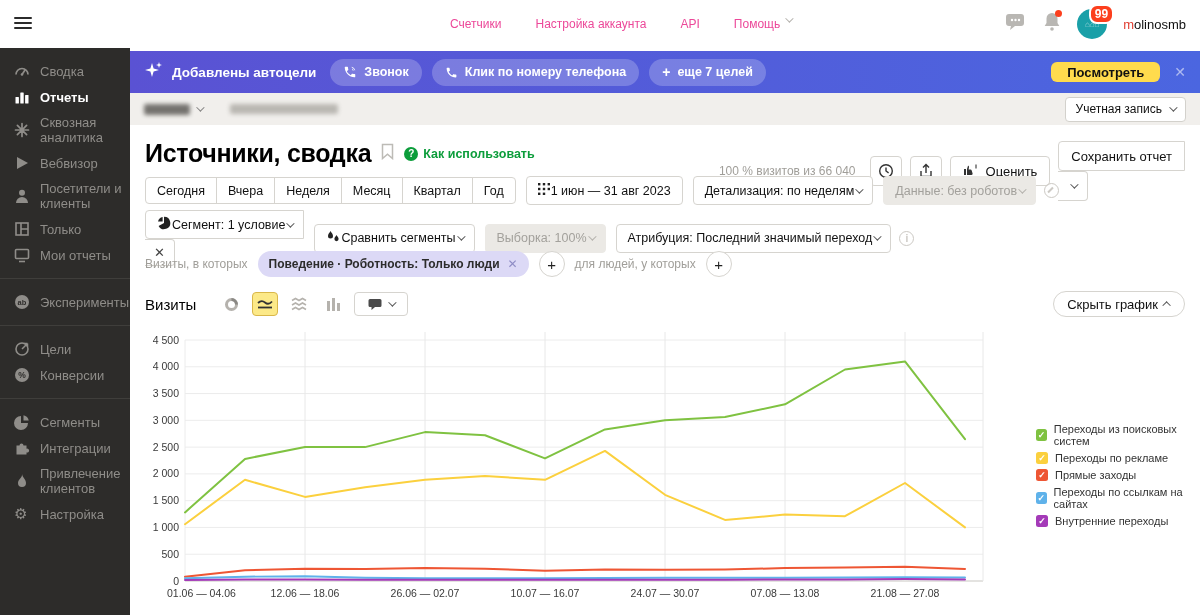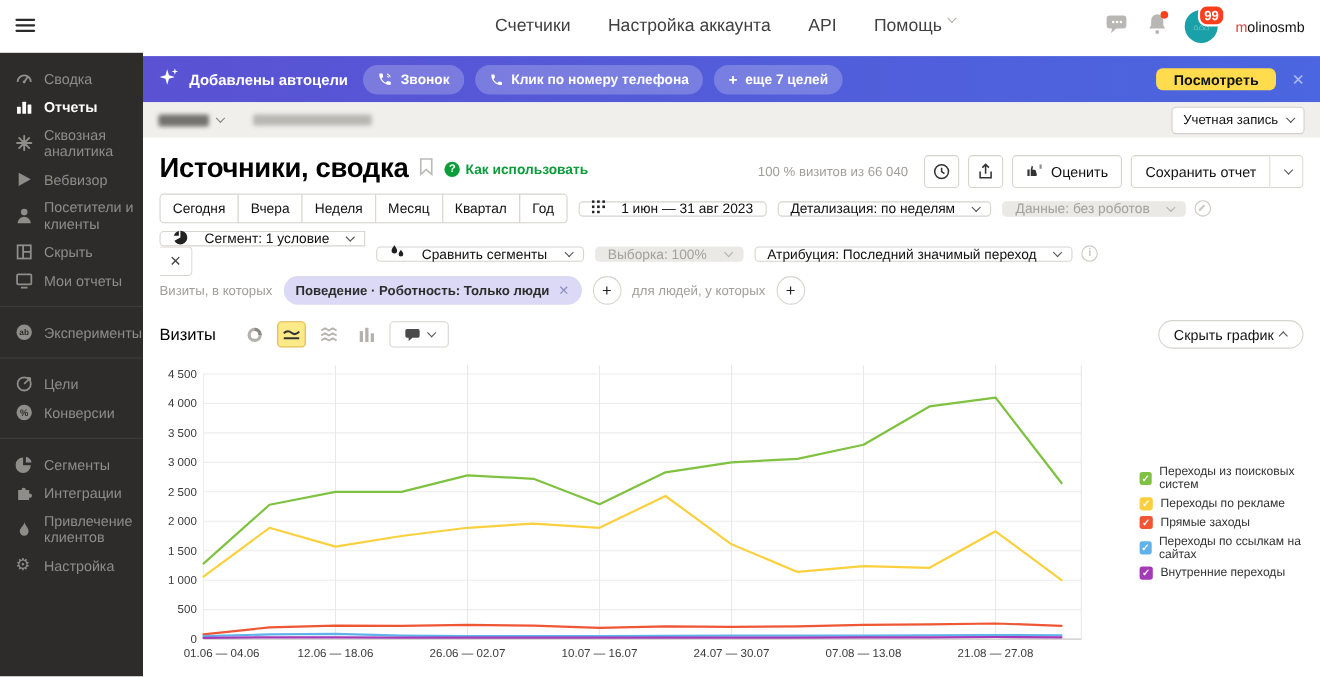--- a/index.html
+++ b/index.html
@@ -9,21 +9,21 @@
 
   
   .hdr { position:absolute; left:0; top:0; width:1200px; height:48px; background:#fff; z-index:5; }
   .burger { position:absolute; left:14px; top:17px; width:18px; height:14px; cursor:pointer; }
   .burger span { display:block; height:2px; background:#2b2b2b; margin-bottom:3px; border-radius:1px; }
   .logo { position:absolute; left:40px; top:10px; display:flex; align-items:center; gap:8px; cursor:pointer; }
   .logo-circle { width:26px; height:26px; border-radius:50%;
     background:conic-gradient(from 205deg,#4644d6 0 34%,#e2403a 34% 64%,#f8d03e 64% 100%); }
   .logo-text { font-size:20px; font-weight:700; color:#111; }
   .hdr-nav { position:absolute; left:450px; top:0; height:48px; display:flex; align-items:center; gap:34px; }
-  .nav-item { font-size:16px; color:#404040; cursor:pointer; display:flex; align-items:flex-start; gap:5px; }
+  .nav-item { font-size:12px; color:#ec4899; cursor:pointer; display:flex; align-items:flex-start; gap:5px; }
   .hdr-right { position:absolute; right:14px; top:0; height:48px; display:flex; align-items:center; gap:16px; }
   .bell-wrap { position:relative; }
   .bell-dot { position:absolute; right:-1px; top:-2px; width:7px; height:7px; border-radius:50%; background:#fc3f1d; }
   .avatar-wrap { position:relative; }
   .avatar { width:30px; height:30px; border-radius:50%; background:#1aa0a8; color:rgba(255,255,255,.55);
     font-size:8px; display:flex; align-items:center; justify-content:center; }
   .avatar-badge { position:absolute; top:-5px; right:-7px; background:#fc3f1d; color:#fff; font-size:12px;
     font-weight:700; border-radius:8px; padding:1px 4px; border:2px solid #fff; }
   .username { font-size:13px; font-weight:500; color:#111; }
   .username .u1 { color:#e03d31; }
@@ -73,32 +73,32 @@
   .help-circle { width:14px; height:14px; border-radius:50%; background:#0c9d3b; color:#fff; font-size:10px;
     font-weight:700; display:flex; align-items:center; justify-content:center; }
   .help-text { color:#0c9d3b; font-size:12.5px; font-weight:700; }
 
   .toolbar { position:absolute; right:15px; top:16px; display:flex; align-items:center; gap:8px; }
   .visits-info { font-size:12px; color:#a09e99; margin-right:6px; }
   .tb-btn { background:#fff; border:1px solid #d6d4cf; border-radius:4px; height:30px; display:flex;
     align-items:center; justify-content:center; gap:7px; font-size:13px; color:#111; padding:0 12px;
     cursor:pointer; font-family:inherit; }
   .tb-btn.sq { width:32px; padding:0; }
-  .split { display:flex; }
+  .split { display:flex;flex-direction:column; }
   .split .tb-btn:first-child { border-radius:4px 0 0 4px; }
   .split .tb-btn:last-child { border-radius:0 4px 4px 0; border-left:none; width:30px; padding:0; }
 
   .row1 { position:absolute; left:15px; top:51px; display:flex; align-items:center; }
   .seg { display:flex; }
   .seg .seg-btn { background:#fff; border:1px solid #d6d4cf; height:27px; padding:0 11px; font-size:12.5px;
     color:#111; margin-left:-1px; cursor:pointer; font-family:inherit; }
   .seg .seg-btn:first-child { border-radius:4px 0 0 4px; margin-left:0; }
   .seg .seg-btn:last-child { border-radius:0 4px 4px 0; }
-  .f-btn { background:#fff; border:1px solid #d6d4cf; border-radius:4px; height:14px; padding:0 11px;
-    font-size:12.5px; color:#111; display:flex; align-items:center; gap:15px; margin-left:10px; cursor:pointer; font-family:inherit;justify-content:flex-end; }
+  .f-btn { background:#fff; border:1px solid #d6d4cf; border-radius:4px; height:29px; padding:0 11px;
+    font-size:12.5px; color:#111; display:flex; align-items:center; gap:1px; margin-left:10px; cursor:pointer; font-family:inherit;justify-content:flex-end; }
   .f-btn.disabled { background:#ebe9e5; border-color:#ebe9e5; color:#a3a19c; cursor:default; }
   .mini-ico { width:15px; height:15px; border-radius:50%; border:1.5px solid #ccc9c4; margin-left:8px; position:relative; }
   .mini-ico::after { content:""; position:absolute; left:2px; top:5px; width:7px; height:2px; background:#ccc9c4; transform:rotate(-45deg); }
   .mini-info { width:15px; height:15px; border-radius:50%; border:1.5px solid #ccc9c4; margin-left:8px;
     color:#ccc9c4; font-size:10px; font-weight:700; display:flex; align-items:center; justify-content:center; }
 
   .row2 { position:absolute; left:15px; top:85px; display:flex; align-items:center; }
   .joined { display:flex;flex-direction:column; }
   .joined .f-btn { margin-left:0; border-radius:4px 0 0 4px; }
   .joined .x-btn { background:#fff; border:1px solid #d6d4cf; border-left:none; border-radius:0 4px 4px 0;
@@ -232,21 +232,21 @@
           </span>
           <span>Посетители и клиенты</span>
         </div>
         <div class="sb-item">
           <span style="display:flex">
             <svg width="16" height="16" viewBox="0 0 16 16">
               <rect x="2" y="2" width="12" height="12" fill="none" stroke="#8f8d89" stroke-width="1.6"></rect>
               <path d="M7 2 V14 M7 8 H14" stroke="#8f8d89" stroke-width="1.6"></path>
             </svg>
           </span>
-          <span>Скрыть</span>
+          <span>Только</span>
         </div>
         <div class="sb-item">
           <span style="display:flex">
             <svg width="16" height="16" viewBox="0 0 16 16">
               <rect x="1.5" y="2.5" width="13" height="9" rx="1" fill="none" stroke="#8f8d89" stroke-width="1.6"></rect>
               <path d="M5 14.5 h6" stroke="#8f8d89" stroke-width="1.6"></path>
             </svg>
           </span>
           <span>Мои отчеты</span>
         </div>

